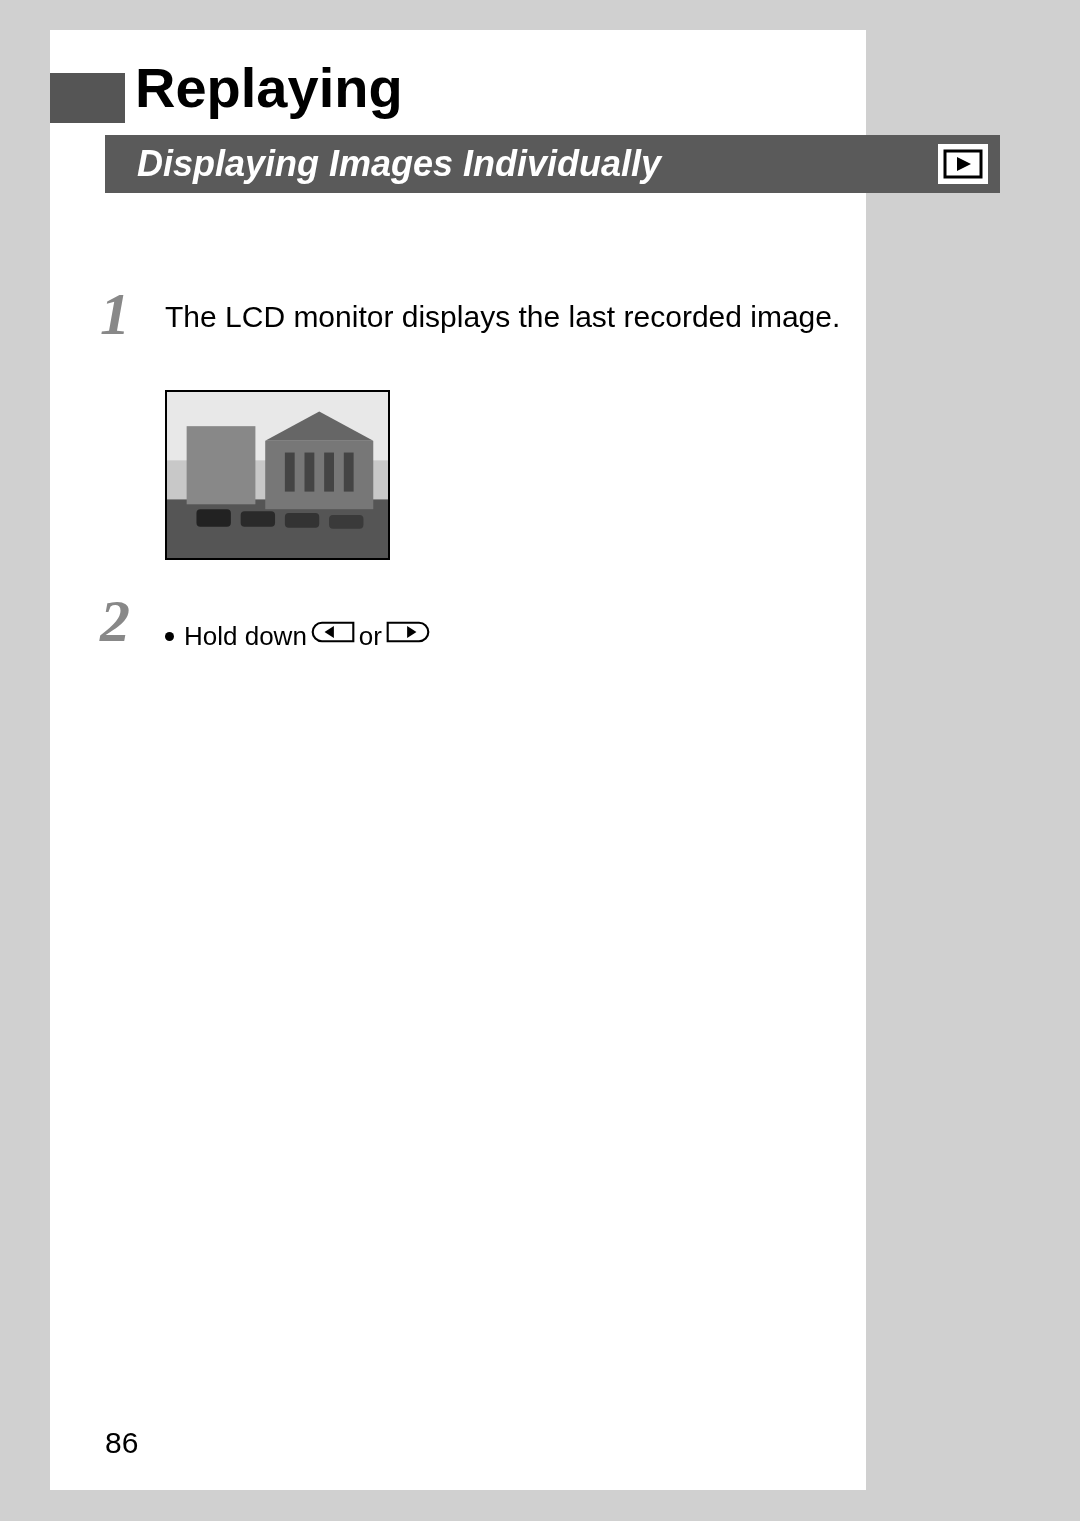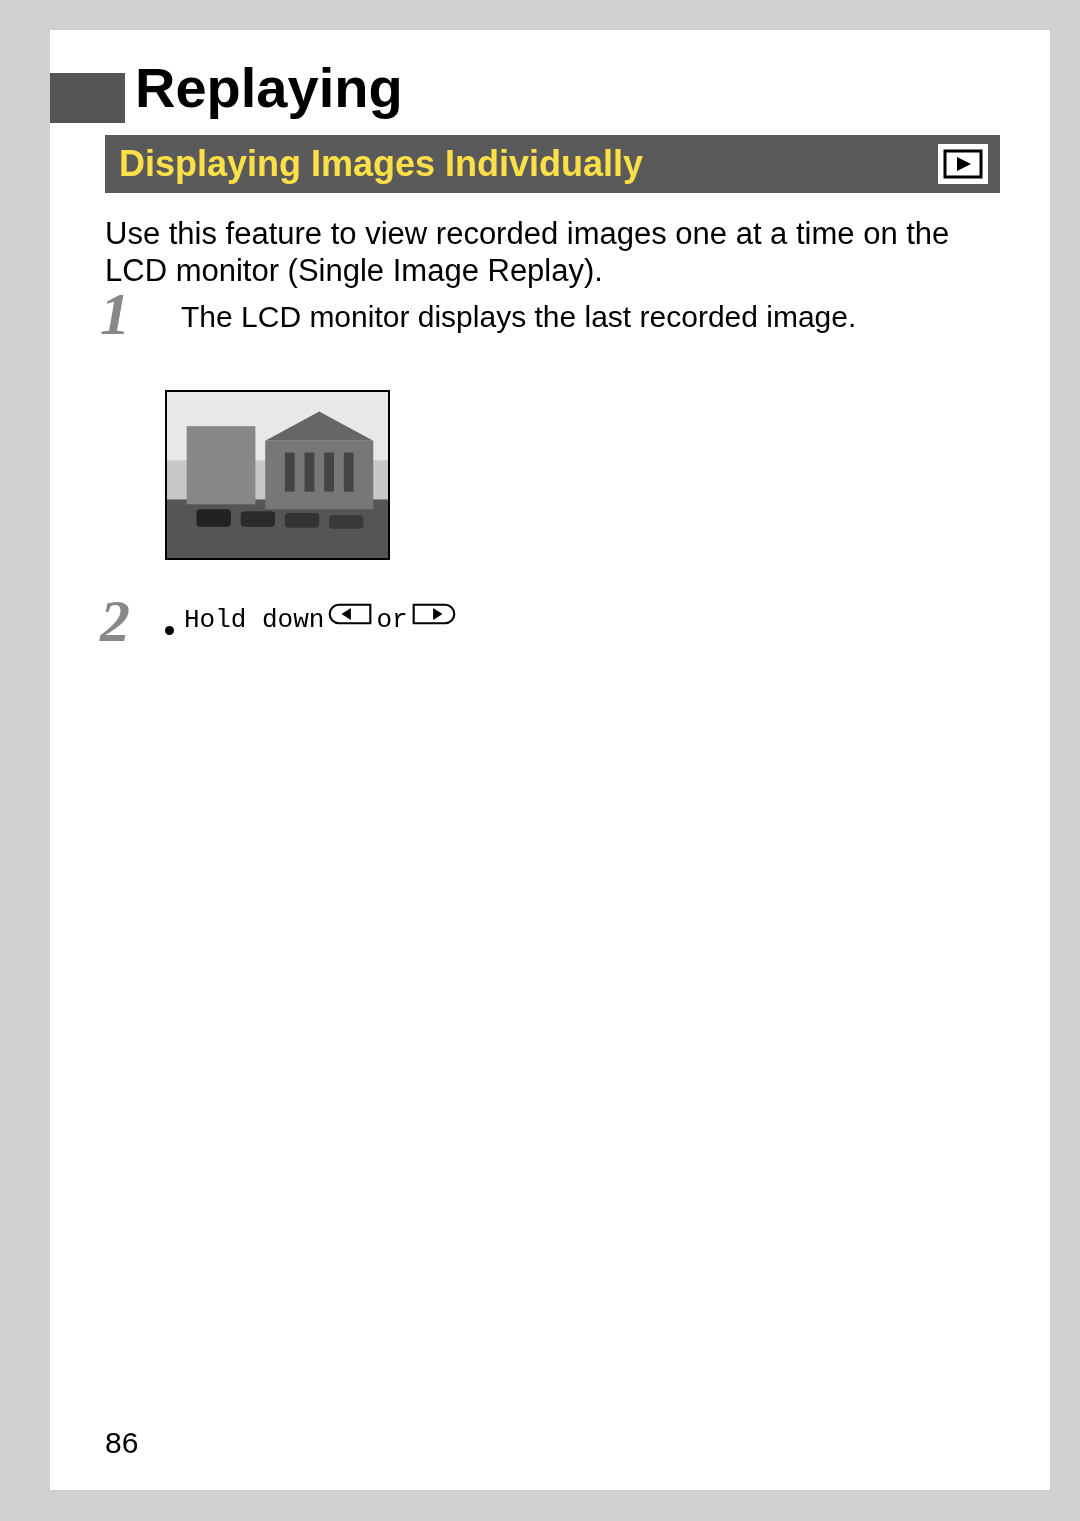--- a/index.html
+++ b/index.html
@@ -7,21 +7,21 @@
   body {
     background: #d0d0d0;
     font-family: Arial, Helvetica, sans-serif;
     color: #000;
     position: relative;
   }
   .page {
     position: absolute;
     left: 50px;
     top: 30px;
-    width: 1000px;
+    width: 816px;
     height: 1460px;
     background: #fff;
   }
   .chapter-bar {
     position: absolute;
     left: 0;
     top: 43px;
     width: 75px;
     height: 50px;
     background: #555;
@@ -38,25 +38,26 @@
     position: absolute;
     left: 55px;
     top: 105px;
     width: 895px;
     height: 58px;
     background: #5a5a5a;
     display: flex;
     align-items: center;
   }
   .section-title {
-    color: #fde047;
+    color: #ffffff;
     font-size: 36px;
     font-weight: 700;
-    margin-left: 14px;
-    font-family: Arial, Helvetica, sans-serif;
+    margin-left: 32px;
+    font-family: Arial, Helvetica, sans-serif;
+    font-style: italic;
   }
   .section-icon-box {
     position: absolute;
     right: 12px;
     top: 9px;
     width: 50px;
     height: 40px;
     background: #fff;
     display: flex;
     align-items: center;
@@ -95,45 +96,45 @@
   .step-heading {
     font-size: 32px;
     font-weight: 700;
     font-family: Arial, Helvetica, sans-serif;
     line-height: 1.25;
   }
   .step-desc {
     font-size: 30px;
     font-family: Arial, Helvetica, sans-serif;
     margin-top: 2px;
-    margin-left: 16px;
   }
   .inline-icon {
     display: inline-block;
     vertical-align: middle;
     position: relative;
     top: -2px;
   }
   .lcd-photo {
     position: absolute;
     left: 115px;
     top: 360px;
     width: 225px;
     height: 170px;
     border: 2px solid #000;
     background: #aaa;
     overflow: hidden;
   }
   .lcd-photo svg { width: 100%; height: 100%; display: block; }
   .bullet-row {
+    margin-top: 16px;
     margin-left: 60px;
     font-size: 26px;
-    font-family: Liberation Mono, monospace;
+    font-family: Liberation Sans, sans-serif;
     display: flex;
-    align-items: flex-end;
+    align-items: center;
   }
   .bullet-dot {
     width: 9px;
     height: 9px;
     background: #000;
     border-radius: 50%;
     margin-right: 10px;
     flex-shrink: 0;
   }
   .page-num {
@@ -154,21 +155,20 @@
   <div class="section-bar">
     <span class="section-title">Displaying Images Individually</span>
     <span class="section-icon-box">
       <svg viewBox="0 0 40 30">
         <rect x="2" y="2" width="36" height="26" fill="none" stroke="#000" stroke-width="3"></rect>
         <polygon points="14,8 14,22 28,15" fill="#000"></polygon>
       </svg>
     </span>
   </div>
 
-  <div class="intro-text">Use this feature to view recorded images one at a time on the LCD monitor (Single Image Replay).</div>
 
   <div class="step step1">
     <div class="step-num">1</div>
     <div class="step-body">
       <div class="step-desc">The LCD monitor displays the last recorded image.</div>
     </div>
   </div>
 
   <div class="lcd-photo">
     <svg viewBox="0 0 225 170" preserveAspectRatio="none">

